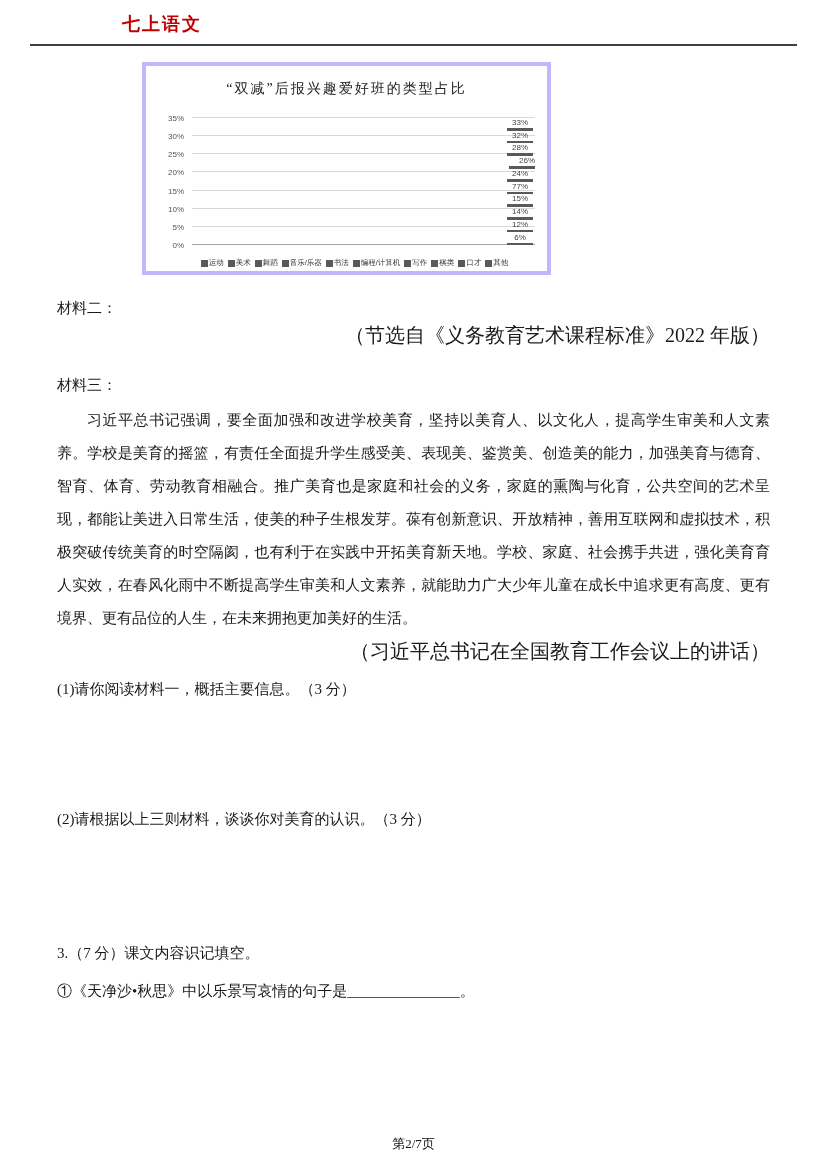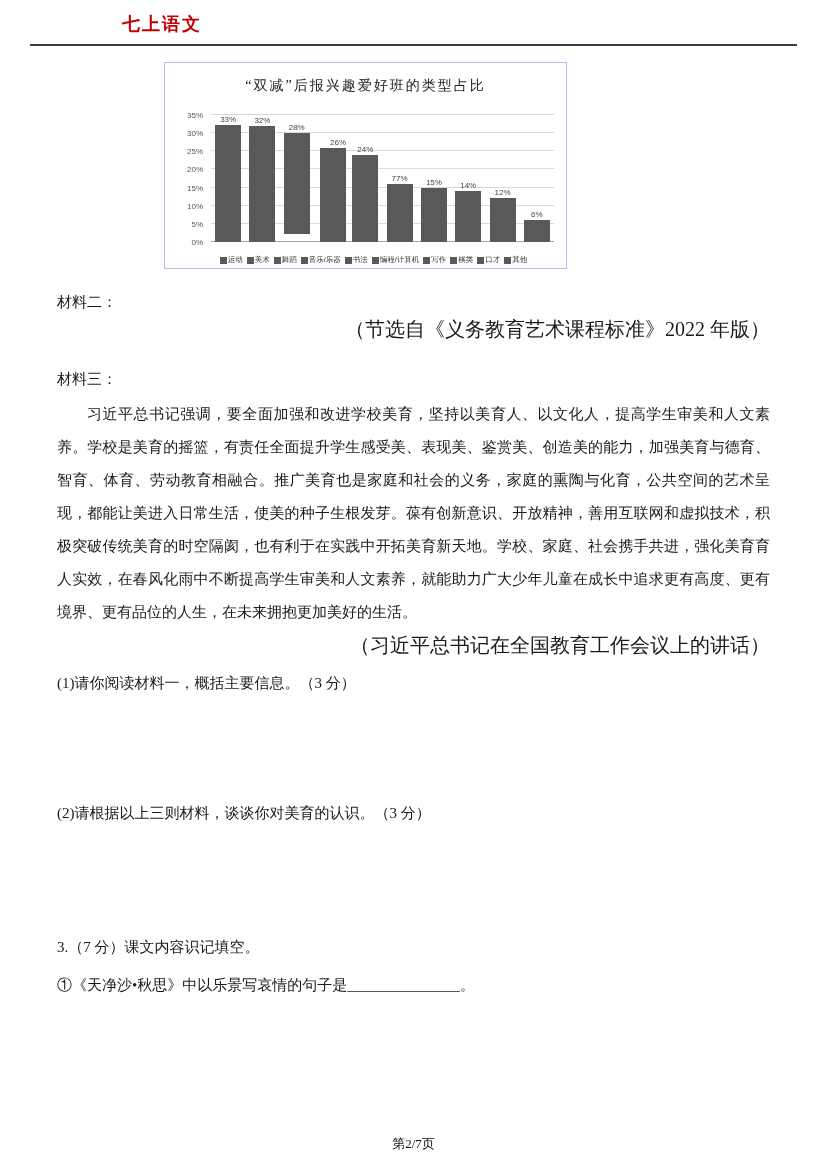--- a/index.html
+++ b/index.html
@@ -3,29 +3,29 @@
 <meta charset="utf-8">
 <style>
   html,body{margin:0;padding:0;background:#ffffff;}
   .page{position:relative;width:827px;height:1169px;background:#ffffff;overflow:hidden;
         font-family:"Liberation Serif","DejaVu Serif",serif;color:#1a1a1a;}
   .header{position:relative;height:44px;padding-left:36px;}
   .header-title{position:absolute;left:122px;top:12px;font-size:18px;font-weight:bold;color:#c00000;letter-spacing:2px;}
   .hr{margin:0 30px;border-top:2.5px solid #3f3f3f;height:0;}
   .content{margin-left:57px;width:713px;}
   
-  .chart-box{position:relative;margin-left:107px;margin-top:16px;width:401px;height:205px;border:1px solid #c4b5fd;background:#fff;}
+  .chart-box{position:relative;margin-left:85px;margin-top:16px;width:401px;height:205px;border:4px solid #c4b5fd;background:#fff;}
   .chart-title{position:absolute;top:14px;left:0;right:0;text-align:center;font-size:14px;letter-spacing:2px;color:#222;}
   .yaxis{position:absolute;left:6px;top:52px;bottom:26px;width:36px;}
   .ytick{position:absolute;right:4px;transform:translateY(50%);font-size:8px;color:#555;
          font-family:"Liberation Sans","DejaVu Sans",sans-serif;}
   .plot{position:absolute;left:46px;right:12px;top:52px;bottom:26px;}
   .gridline{position:absolute;left:0;right:0;height:1px;background:#d9d9d9;}
   .gridline.zero{background:#a6a6a6;}
-  .bars{position:absolute;left:0;right:0;top:0;bottom:0;display:flex;align-items:flex-end;justify-content:space-around;}
+  .bars{position:absolute;left:0;right:0;top:0;bottom:0;display:flex;align-items:flex-end;justify-content:space-around;flex-direction:column;}
   .bar-col{display:flex;flex-direction:column;align-items:center;width:30px;}
   .bar-value{font-size:8px;color:#444;margin-bottom:1px;white-space:nowrap;
              font-family:"Liberation Sans","DejaVu Sans",sans-serif;}
   .bar{width:26px;background:#595959;}
   .legend{position:absolute;left:16px;right:0;bottom:3px;display:flex;justify-content:center;align-items:flex-start;gap:4px;}
   .legend-item{display:flex;align-items:center;gap:1px;font-size:7.5px;color:#333;white-space:nowrap;
                font-family:"Liberation Sans","DejaVu Sans",sans-serif;}
   .legend-swatch{width:7px;height:7px;background:#595959;display:inline-block;}
   
   .mat-label{margin:22px 0 0 0;font-size:15px;line-height:22px;}

